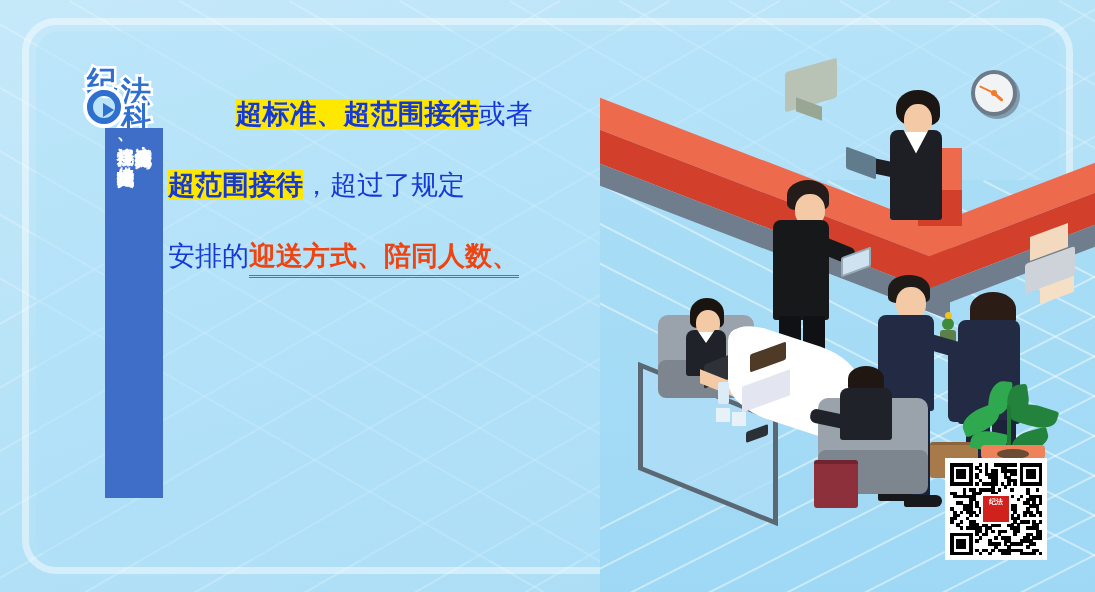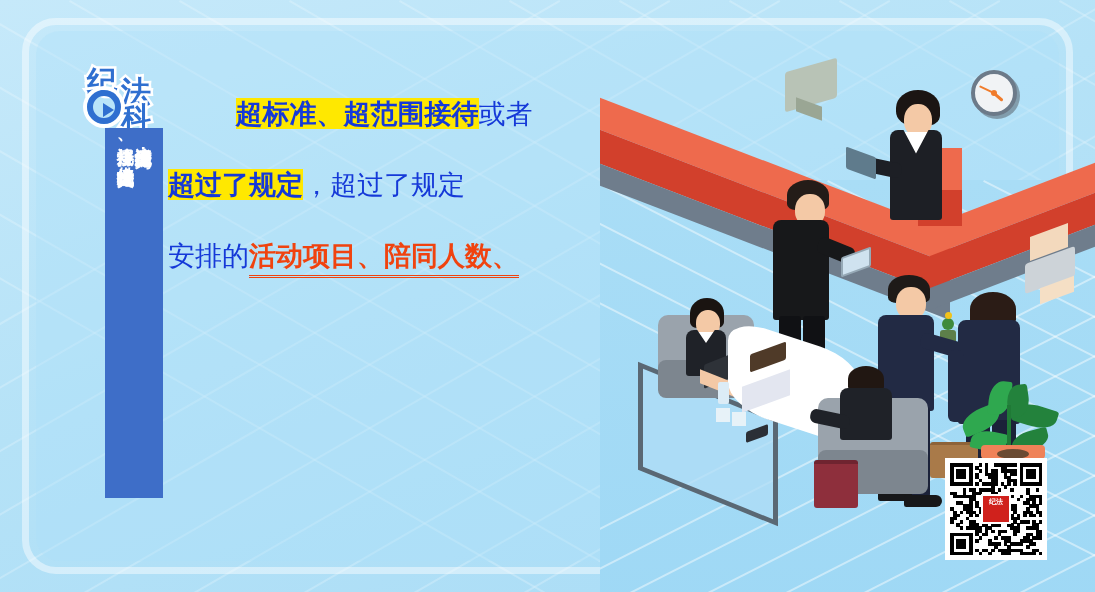--- a/index.html
+++ b/index.html
@@ -171,21 +171,21 @@
     font-family: "DejaVu Sans", sans-serif;
     font-size: 27px; font-weight: 700;
     line-height: 1.0;
     color: #1539d8;
     white-space: nowrap;
     margin-bottom: 38px;
     height: 33px;
   }
   .tline:last-child { margin-bottom: 0; }
   .tline.center { text-align: center; }
-  .seg { display: inline; }
+  .seg { display: inline; font-family: Liberation Serif, serif; }
   .seg.hl-yellow { background: #ffe800; color:#1539d8; font-weight: 900; }
   .seg.hl-red    { background: #ee0000; color:#ffffff; font-weight: 700; padding: 1px 0; }
   .seg.plain     { font-weight: 500; color:#1539d8; }
   .seg.red-u {
     color: #f0430f; font-weight: 900;
     border-bottom: 3px double #f0430f;
     padding-bottom: 4px;
   }
   .seg.bold-blue { font-weight: 900; color:#1539d8; }
 
@@ -733,18 +733,18 @@
 
   <div class="sidebar">
     <div class="cols">
       <div class="vcol">违反廉洁纪律的行为：</div>
       <div class="vcol">违规接待、借接待之机大吃大喝</div>
     </div>
   </div>
 
   <div class="maintext" id="mainText">
       <div class="tline center"><span class="seg hl-yellow">超标准、超范围接待</span><span class="seg plain">或者</span></div>
-      <div class="tline"><span class="seg hl-yellow">超过了规定</span><span class="seg plain">，超过了规定</span></div>
-      <div class="tline"><span class="seg plain">安排的</span><span class="seg red-u">活动项目、陪同人数、</span></div>
+      <div class="tline"><span class="seg hl-yellow">超范围接待</span><span class="seg plain">，超过了规定</span></div>
+      <div class="tline"><span class="seg plain">安排的</span><span class="seg red-u">迎送方式、陪同人数、</span></div>
     </div>
 
 
 </div>
 
 </body></html>

